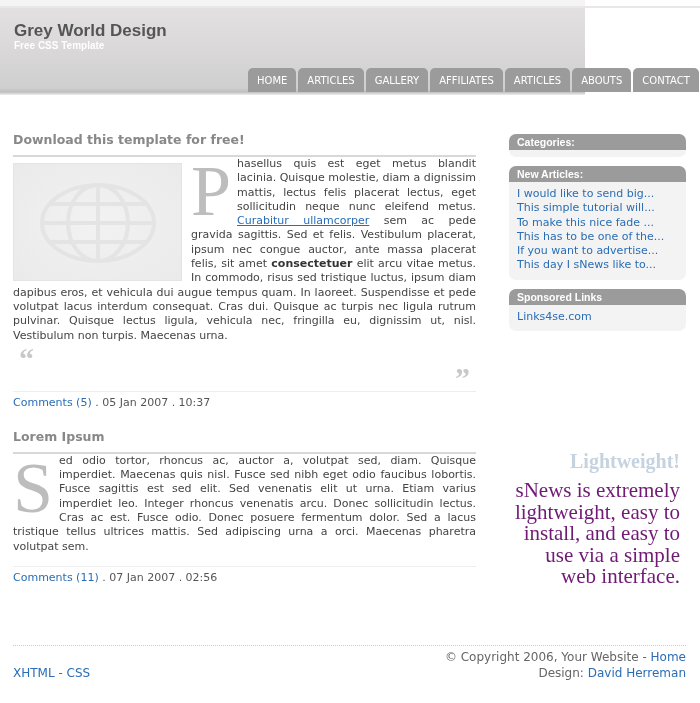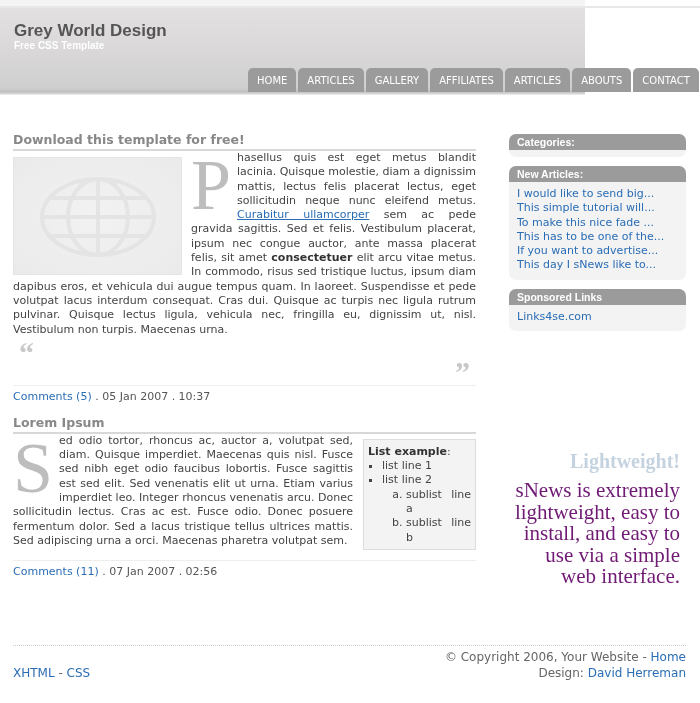--- a/index.html
+++ b/index.html
@@ -5,21 +5,21 @@
 *{box-sizing:border-box;margin:0;padding:0}
 body{width:700px;height:703px;background:#fff;font-family:"DejaVu Sans",sans-serif;font-size:11px;color:#444;overflow:hidden;position:relative}
 a{color:#2a6db5;text-decoration:none}
 #header{position:absolute;left:0;top:0;width:585px;height:95px;background:linear-gradient(#f4f4f4 0,#f4f4f4 6px,#e2e0e0 8px,#dcdada 40px,#d0cfcf 88px,#bfbfbf 92px,#eeeeee 95px)}
 #header .top{position:absolute;left:0;top:6px;width:700px;height:2px;background:#e8e8e8}
 #site-title{position:absolute;left:14px;top:21px;font-family:"Liberation Sans",sans-serif;font-weight:bold;font-size:17px;color:#555}
 #site-sub{position:absolute;left:14px;top:40px;font-family:"Liberation Sans",sans-serif;font-weight:bold;font-size:10px;color:#fff}
 #nav{position:absolute;left:248px;top:68px;display:flex;gap:2px}
 #nav .tab{height:24px;padding:0 9px;background:#9b9b9b;border-radius:5px 5px 0 0;color:#fff;font-size:10px;line-height:25px;font-family:"DejaVu Sans",sans-serif;letter-spacing:0}
 #main{position:absolute;left:13px;top:132px;width:463px}
-h2{font-family:"DejaVu Sans",sans-serif;font-size:12.5px;color:#888;font-weight:bold;border-bottom:2px solid #d8d8d8;padding-bottom:2px}
+h2{font-family:"DejaVu Sans",sans-serif;font-size:12.5px;color:#888;font-weight:bold;border-bottom:2px solid #d8d8d8;padding-bottom:8px}
 .p{font-size:11px;line-height:14.3px;text-align:justify;color:#444}
 .thumb{float:left;width:169px;height:118px;margin:6px 9px 4px 0;border:1px solid #e4e4e4;background:radial-gradient(ellipse at center,#f2f2f2,#eaeaea);position:relative}
 .dropcap{float:left;font-family:"Liberation Serif",serif;font-size:72px;line-height:56px;color:#bdbdbd;margin:6px 6px 0 0;height:60px}
 .quote{position:relative;margin:14px 0 0 0;padding:6px 30px 8px 30px;font-style:italic;color:#555;line-height:15px}
 .q1{position:absolute;left:6px;top:-6px;font-family:"Liberation Serif",serif;font-size:30px;color:#c8c8c8;font-style:normal;font-weight:bold}
 .q2{position:absolute;right:6px;bottom:-14px;font-family:"Liberation Serif",serif;font-size:30px;color:#c8c8c8;font-style:normal;font-weight:bold}
 .meta{border-top:1px solid #eee;margin-top:12px;padding-top:4px;text-align:left;font-size:11px;color:#555}
 .listbox{float:right;width:113px;margin:5px 0 4px 10px;background:#f3f3f3;border:1px solid #ddd;padding:5px 4px 4px 4px;font-size:11px;line-height:14.3px}
 .listbox ul{list-style:square;padding-left:14px}
 .listbox ol{list-style:lower-alpha;padding-left:24px}
@@ -72,35 +72,23 @@
   </div>
   <div class="quote">
    <span class="q1">“</span>
    <span class="q2">”</span>
   </div>
   <div class="meta" style="margin-top:20px">
    <a>Comments (5)</a><span> . 05 Jan 2007 . 10:37</span>
   </div>
  </div>
 
- <div style="margin-top:12px">
+ <div style="margin-top:20px">
   <h2>Lorem Ipsum</h2>
   <div class="p">
-   <div class="listbox">
-    <b style="color:#333">List example</b>:
-    <ul>
-     <li>list line 1</li>
-     <li><span>list line 2</span>
-      <ol>
-       <li>sublist line a</li>
-       <li>sublist line b</li>
-      </ol>
-     </li>
-    </ul>
-   </div>
    <span class="dropcap">S</span><span>ed odio tortor, rhoncus ac, auctor a, volutpat sed, diam. Quisque imperdiet. Maecenas quis nisl. Fusce sed nibh eget odio faucibus lobortis. Fusce sagittis est sed elit. Sed venenatis elit ut urna. Etiam varius imperdiet leo. Integer rhoncus venenatis arcu. Donec sollicitudin lectus. Cras ac est. Fusce odio. Donec posuere fermentum dolor. Sed a lacus tristique tellus ultrices mattis. Sed adipiscing urna a orci. Maecenas pharetra volutpat sem.</span>
   </div>
   <div class="meta">
    <a>Comments (11)</a><span> . 07 Jan 2007 . 02:56</span>
   </div>
  </div>
 </div>
 
 <div id="side">
  <div class="box">

